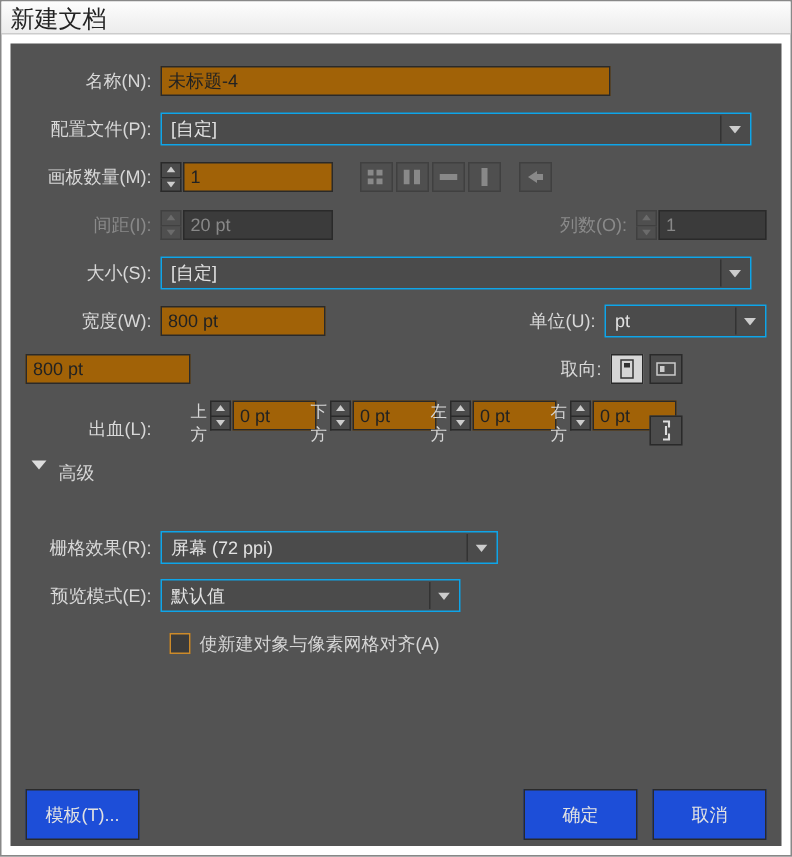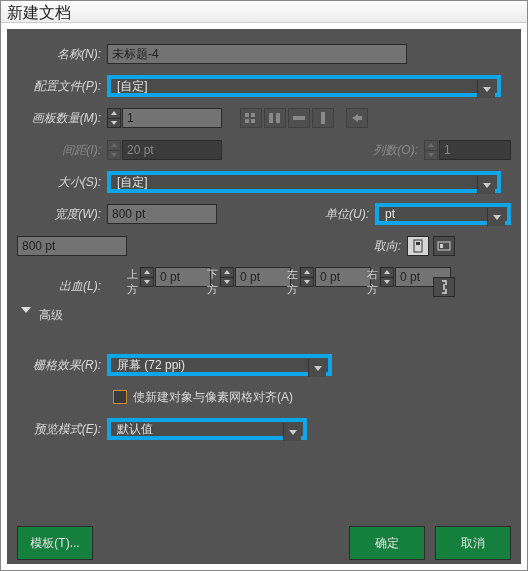--- a/index.html
+++ b/index.html
@@ -30,36 +30,35 @@
   .row {
     display: flex; align-items: center;
     margin-bottom: 10px;
     min-height: 22px;
   }
   .label {
     width: 90px; text-align: right;
     padding-right: 6px;
     color: #d8d8d8;
     white-space: nowrap;
-    font-style: italic;
   }
   .dim { color: #8a8a8a; }
   .input {
     height: 20px;
-    background: #737373;
+    background: #a16207;
     border: 1px solid #2a2a2a;
     color: #222;
     font-size: 12px;
     padding: 1px 4px;
   }
   .input.dark { background: #3b3b3b; color:#888; }
   .select {
     height: 22px;
     background: #4b4b4b;
-    border: 4px solid #0ea5e9;
+    border: 1px solid #0ea5e9;
     color: #e2e2e2;
     font-size: 12px;
     display: flex; align-items: center;
     padding: 0 4px 0 6px;
     position: relative;
   }
   .select .arrow {
     position: absolute; right: 2px; top: 1px;
     width: 18px; height: 18px;
     background: #4b4b4b;
@@ -110,21 +109,21 @@
     width:22px;height:38px; border:1px solid #2a2a2a;
     background:#4b4b4b; display:flex;align-items:center;justify-content:center;
     color:#ddd;
   }
   .footer {
     position:absolute; left:10px; right:10px; bottom:8px;
     display:flex; align-items:center; height:26px;
   }
   .btn {
     height:34px; min-width:76px;
-    border:1px solid #2a2a2a; background:#15803d; color:#e2e2e2;
+    border:1px solid #2a2a2a; background:#1d4ed8; color:#e2e2e2;
     font-size:12px; display:flex;align-items:center;justify-content:center;
     padding:0 8px;
   }
   .check {
     width:14px;height:14px; border:1px solid #cc8a2a;
     background:#3b3b3b; display:inline-block; margin-right:6px;
     vertical-align:middle;
   }
 </style>
 </head>
@@ -243,21 +242,21 @@
             </svg>
           </div>
       </div>
     </div>
 
     <div class="row">
       <div class="label">宽度(W):</div>
       <input class="input" style="width: 110px;" value="800 pt">
       <div style="flex:1"></div>
       <div class="label" style="width:80px">单位(U):</div>
-      <div class="select" style="width:136px">
+      <div class="select" style="width:108px">
         <span>pt</span>
         <div class="arrow">
             <svg width="8" height="5">
               <polygon points="0,0 8,0 4,5" fill="#ccc"></polygon>
             </svg>
           </div>
       </div>
     </div>
 
     <div class="row">
@@ -377,37 +376,37 @@
       <div class="select" style="width:225px">
         <span>屏幕 (72 ppi)</span>
         <div class="arrow">
             <svg width="8" height="5">
               <polygon points="0,0 8,0 4,5" fill="#ccc"></polygon>
             </svg>
           </div>
       </div>
     </div>
 
-    <div class="row" style="margin-left:96px;">
-      <span class="check"></span>
-      <span>使新建对象与像素网格对齐(A)</span>
-    </div>
-
     <div class="row">
       <div class="label">预览模式(E):</div>
       <div class="select" style="width:200px">
         <span>默认值</span>
         <div class="arrow">
             <svg width="8" height="5">
               <polygon points="0,0 8,0 4,5" fill="#ccc"></polygon>
             </svg>
           </div>
       </div>
     </div>
 
+    <div class="row" style="margin-left:96px;">
+      <span class="check"></span>
+      <span>使新建对象与像素网格对齐(A)</span>
+    </div>
+
     <div class="footer">
       <div class="btn">模板(T)...</div>
       <div style="flex:1"></div>
       <div class="btn" style="margin-right:10px">确定</div>
       <div class="btn">取消</div>
     </div>
 
   </div>
 </div>
 

